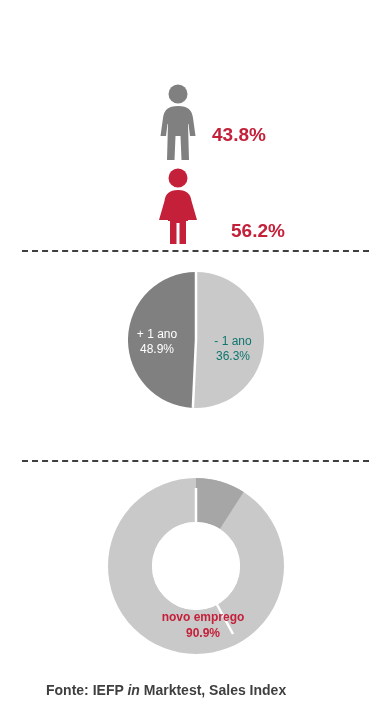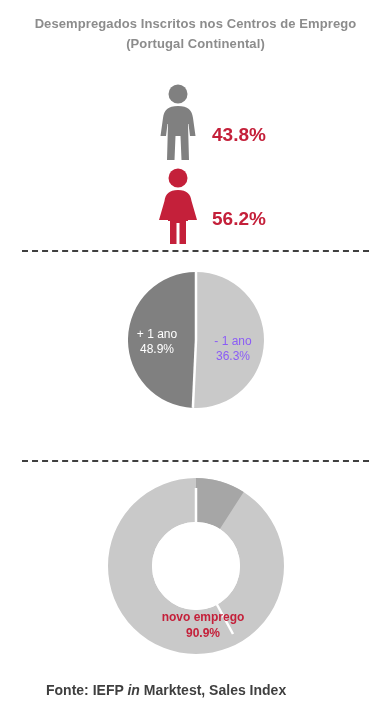--- a/index.html
+++ b/index.html
@@ -58,21 +58,21 @@
     height: 78px;
   }
   .pct-label {
     position: absolute;
     left: 212px;
     font-size: 19px;
     font-weight: bold;
     color: #c4203a;
   }
   .gender-row.male .pct-label { top: 40px; }
-  .gender-row.female .pct-label { top: 40px; }
+  .gender-row.female .pct-label { top: 52px; margin-left: 19px; }
 
   
   .sep {
     position: absolute;
     left: 22px;
     width: 347px;
     border-top: 2px dashed #3f3f3f;
     height: 0;
   }
   .sep.one { top: 250px; }
@@ -103,21 +103,21 @@
   .pie-label.left {
     left: 128px;
     top: 55px;
     width: 58px;
     color: #ffffff;
   }
   .pie-label.right {
     left: 203px;
     top: 62px;
     width: 60px;
-    color: #8b5cf6;
+    color: #0f766e;
   }
 
   
   .donut-block {
     position: absolute;
     top: 478px;
     left: 0;
     width: 391px;
     height: 180px;
   }
@@ -163,24 +163,20 @@
   .source .ital {
     font-style: italic;
     font-weight: bold;
   }
 </style>
 </head>
 <body>
 
 <div class="page">
 
-  <div class="title-block">
-    <div class="title-line">Desempregados Inscritos nos Centros de Emprego</div>
-    <div class="title-line">(Portugal Continental)</div>
-  </div>
 
   <div class="gender-block">
 
     <div class="gender-row male">
       <svg class="figure" viewBox="0 0 46 78">
         <circle cx="23" cy="10" r="9.5" fill="#808080"></circle>
         <path d="M23 22 C13 22 9 26 8 34 L5.5 52 L11 52 L12.5 40 L13 40 L12 76 L19.5 76 L20.5 52 L25.5 52 L26.5 76 L34 76 L33 40 L33.5 40 L35 52 L40.5 52 L38 34 C37 26 33 22 23 22 Z" fill="#808080"></path>
       </svg>
       <div class="pct-label">43.8%</div>
     </div>

